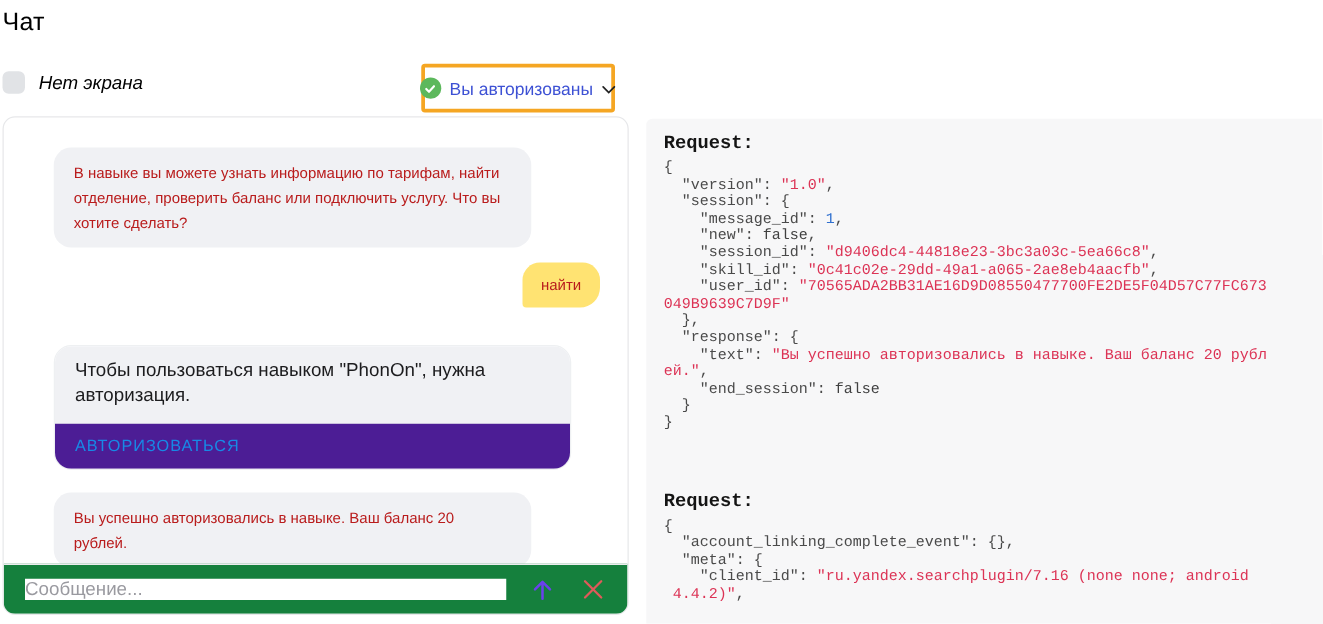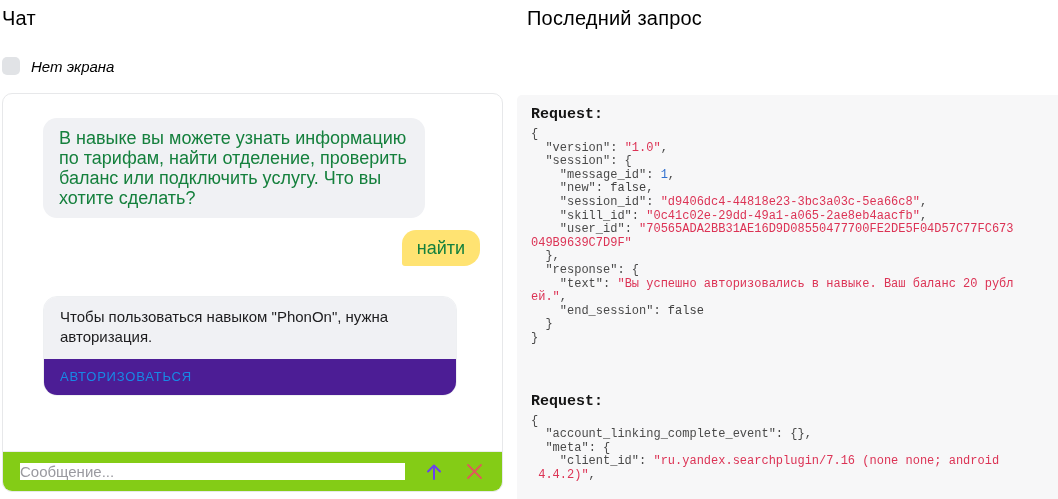--- a/index.html
+++ b/index.html
@@ -23,33 +23,33 @@
               display:flex; align-items:center; justify-content:center; gap:7px; background:#fff; cursor:pointer;}
   .check-circle { width:17px; height:17px; border-radius:50%; background:#5CB85C;
                   display:flex; align-items:center; justify-content:center; flex:0 0 auto; }
   .auth-label { font-size:14px; color:#3D51D4; white-space:nowrap; }
   .chev { margin-top:2px; }
 
   
   .chat-panel { position:absolute; left:2px; top:93px; width:501px; height:399px;
                 border:1px solid #e7e8ea; border-radius:10px; background:#fff; overflow:hidden; }
   .messages { position:absolute; left:0; top:0; right:0; bottom:40px; padding:24px 22px 0 40px; overflow:hidden; }
-  .bubble { font-size:18px; line-height:20px; color:#15803d; }
+  .bubble { font-size:12px; line-height:20px; color:#b91c1c; }
   .bubble.bot { background:#F0F1F4; border-radius:14px; padding:10px 16px; max-width:382px; width:fit-content; }
   .bubble.user { background:#FFE372; border-radius:14px 14px 16px 3px; padding:8px 15px;
                  width:fit-content; margin:12px 0 0 auto; }
   .msg-card { margin-top:30px; max-width:414px; border-radius:14px; overflow:hidden;
               border:1px solid #eef0f2; width:fit-content; min-width:414px;}
   .card-top { background:#F0F1F4; padding:10px 16px 12px; font-size:15px; line-height:20px; color:#1c1c1e; }
   .card-action { background:#4c1d95; padding:10px 16px 11px; font-size:13px; font-weight:normal;
                  letter-spacing:.8px; color:#1789E6; cursor:pointer; }
   .bubble.bot.last { margin-top:18px; }
 
   .input-row { position:absolute; left:0; right:0; bottom:0; height:40px; border-top:1px solid #ececee;
-               display:flex; align-items:center; padding:0 17px; gap:18px; background:#84cc16; }
+               display:flex; align-items:center; padding:0 17px; gap:18px; background:#15803d; }
   .msg-input { flex:1; border:none; outline:none; font-size:15px; color:#222;
                font-family:"Liberation Sans", sans-serif; }
   .msg-input::placeholder { color:#9a9aa0; }
   .icon-btn { width:22px; height:22px; display:flex; align-items:center; justify-content:center; cursor:pointer; flex:0 0 auto;}
 
   
   .code-panel { position:absolute; left:517px; top:95px; width:541px; height:404px;
                 background:#F7F7F8; border-radius:5px 0 0 0; padding:11px 6px 0 14px; overflow:hidden; }
   .code-label { font-family:"Liberation Mono","DejaVu Sans Mono",monospace; font-weight:bold;
                 font-size:15px; color:#141414; margin-bottom:5px; }
@@ -68,46 +68,59 @@
 
 <div class="stage">
 
   <div id="chat-title" class="panel-title">Чат</div>
 
   <div class="noscreen-row">
     <div class="checkbox"></div>
     <div class="noscreen-label">Нет экрана</div>
   </div>
 
+  <div class="auth-box">
+    <span class="check-circle">
+      <svg width="10" height="10" viewBox="0 0 10 10">
+          <path d="M2 5.2 L4.2 7.4 L8.2 3" stroke="#fff" stroke-width="1.7" fill="none" stroke-linecap="round" stroke-linejoin="round"></path>
+        </svg>
+    </span>
+    <span class="auth-label">Вы авторизованы</span>
+    <span class="chev">
+      <svg width="12" height="8" viewBox="0 0 12 8">
+          <path d="M1.5 1.5 L6 6 L10.5 1.5" stroke="#222" stroke-width="1.4" fill="none" stroke-linecap="round"></path>
+        </svg>
+    </span>
+  </div>
 
   <div class="chat-panel">
     <div class="messages">
         <div class="bubble bot">В навыке вы можете узнать информацию по тарифам, найти отделение, проверить баланс или подключить услугу. Что вы хотите сделать?</div>
         <div class="bubble user">найти</div>
         <div class="msg-card">
           <div class="card-top">Чтобы пользоваться навыком "PhonOn", нужна авторизация.</div>
           <div class="card-action">АВТОРИЗОВАТЬСЯ</div>
         </div>
+        <div class="bubble bot last">Вы успешно авторизовались в навыке. Ваш баланс 20 рублей.</div>
       </div>
     <div class="input-row">
       <input class="msg-input" placeholder="Сообщение..." style="">
       <span class="icon-btn">
         <svg width="20" height="20" viewBox="0 0 20 20">
             <path d="M10 17 V4 M4 9.5 L10 3.5 L16 9.5" stroke="#6B40EE" stroke-width="2" fill="none" stroke-linecap="round" stroke-linejoin="round"></path>
           </svg>
       </span>
       <span class="icon-btn">
         <svg width="19" height="19" viewBox="0 0 19 19">
             <path d="M3 3 L16 16 M16 3 L3 16" stroke="#E05A5A" stroke-width="1.8" stroke-linecap="round"></path>
           </svg>
       </span>
     </div>
   </div>
 
-  <div id="inspector-title" class="panel-title">Последний запрос</div>
 
   <div class="code-panel">
     <div id="response-block">
       <div class="code-label">Request:</div>
       <div class="code-block">
           <div class="code-line"><span class="tok-p">{</span></div>
           <div class="code-line"><span class="tok-p">  </span><span class="tok-k">"version"</span><span class="tok-p">: </span><span class="tok-s">"1.0"</span><span class="tok-p">,</span></div>
           <div class="code-line"><span class="tok-p">  </span><span class="tok-k">"session"</span><span class="tok-p">: {</span></div>
           <div class="code-line"><span class="tok-p">    </span><span class="tok-k">"message_id"</span><span class="tok-p">: </span><span class="tok-n">1</span><span class="tok-p">,</span></div>
           <div class="code-line"><span class="tok-p">    </span><span class="tok-k">"new"</span><span class="tok-p">: </span><span class="tok-b">false</span><span class="tok-p">,</span></div>

